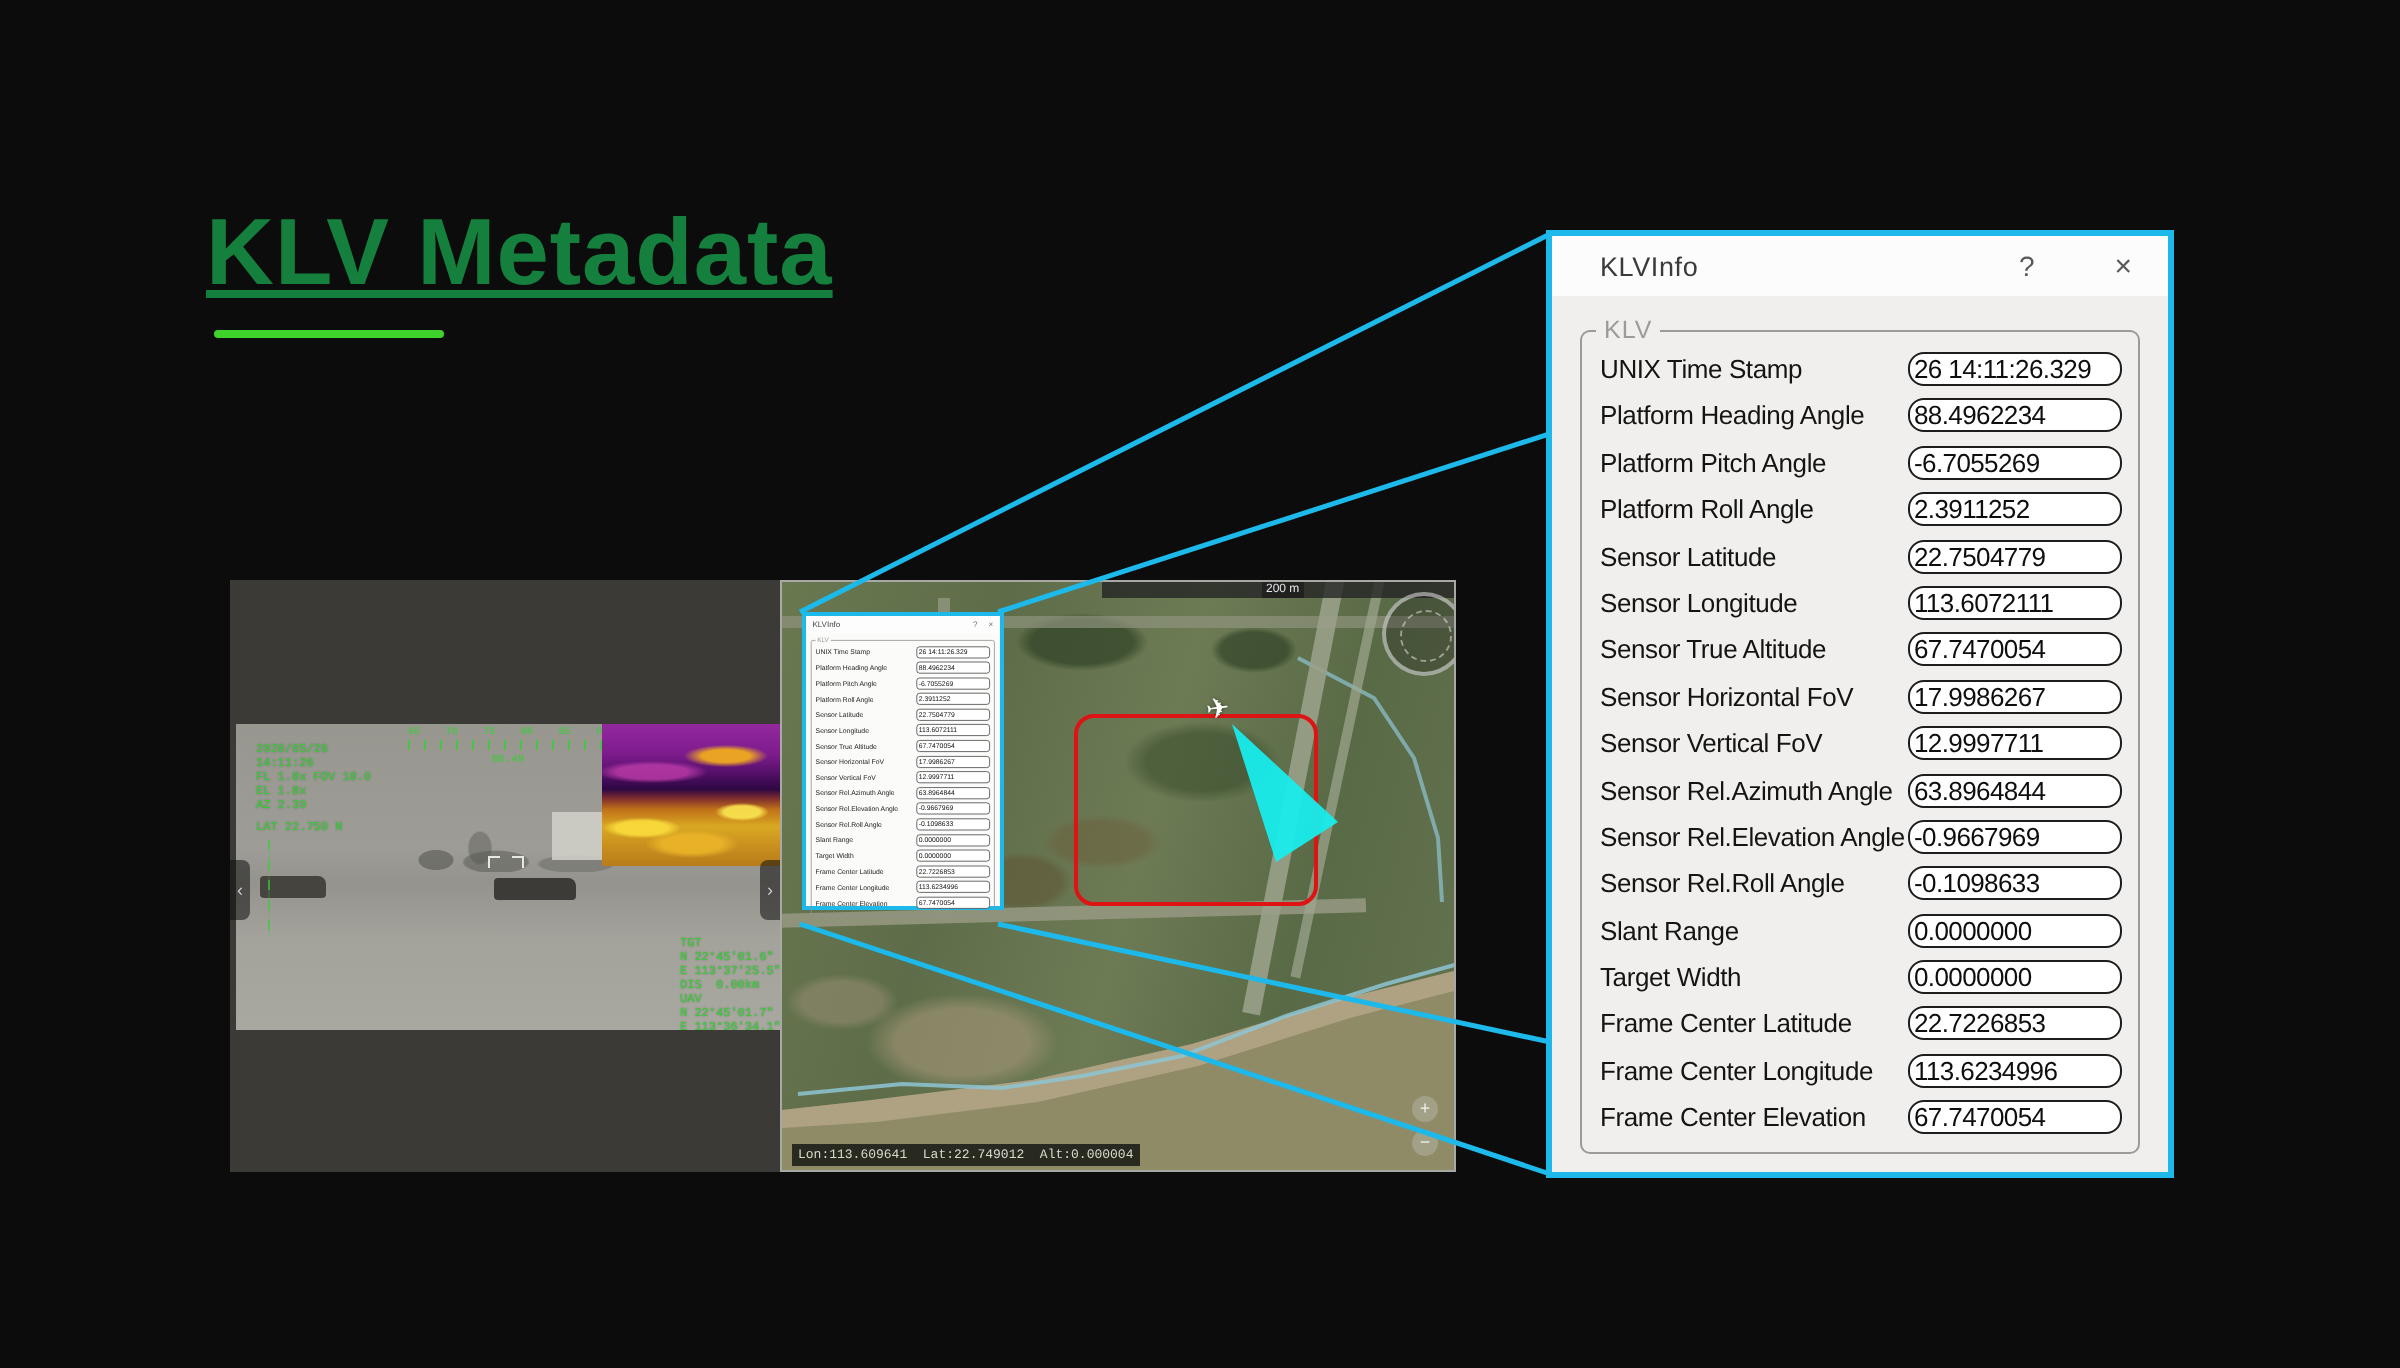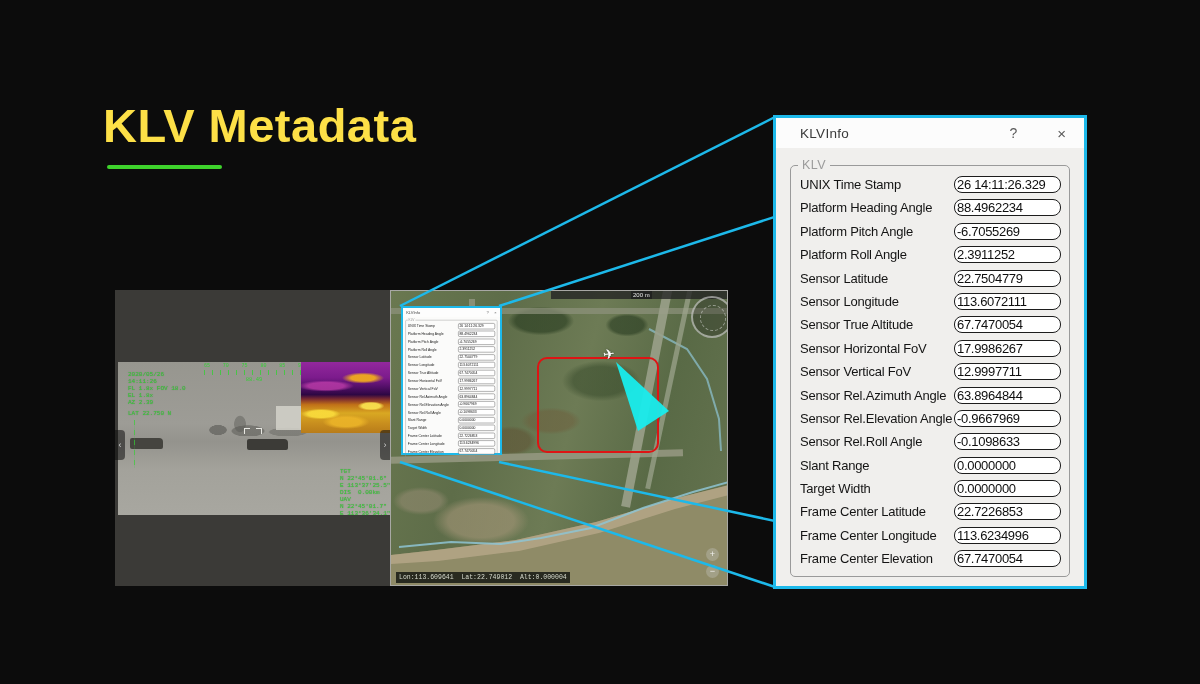--- a/index.html
+++ b/index.html
@@ -1,21 +1,21 @@
 <!DOCTYPE html>
 <html><head>
 <meta charset="utf-8">
 <style>
   * { margin:0; padding:0; box-sizing:border-box; }
   html,body { width:1200px; height:684px; overflow:hidden; }
   body { background:#0c0c0c; font-family:"Liberation Sans", sans-serif; position:relative; }
 
   
   .slide-title { position:absolute; left:103px; top:98px; font-size:47px; font-weight:700;
-    color:#fde047; letter-spacing:.5px; }
+    color:#15803d; letter-spacing:.5px;text-decoration:underline; }
   .title-underline { position:absolute; left:107px; top:165px; width:115px; height:4px;
     background:#3ed32c; border-radius:2px; }
 
   
   .leader-svg { position:absolute; left:0; top:0; width:1200px; height:684px; z-index:3; pointer-events:none; }
 
   
   .video-panel { position:absolute; left:115px; top:290px; width:275px; height:296px;
     background:#3b3a37; z-index:2; overflow:hidden; }
   .video-frame { position:absolute; left:3px; top:72px; width:272px; height:153px; overflow:hidden;

